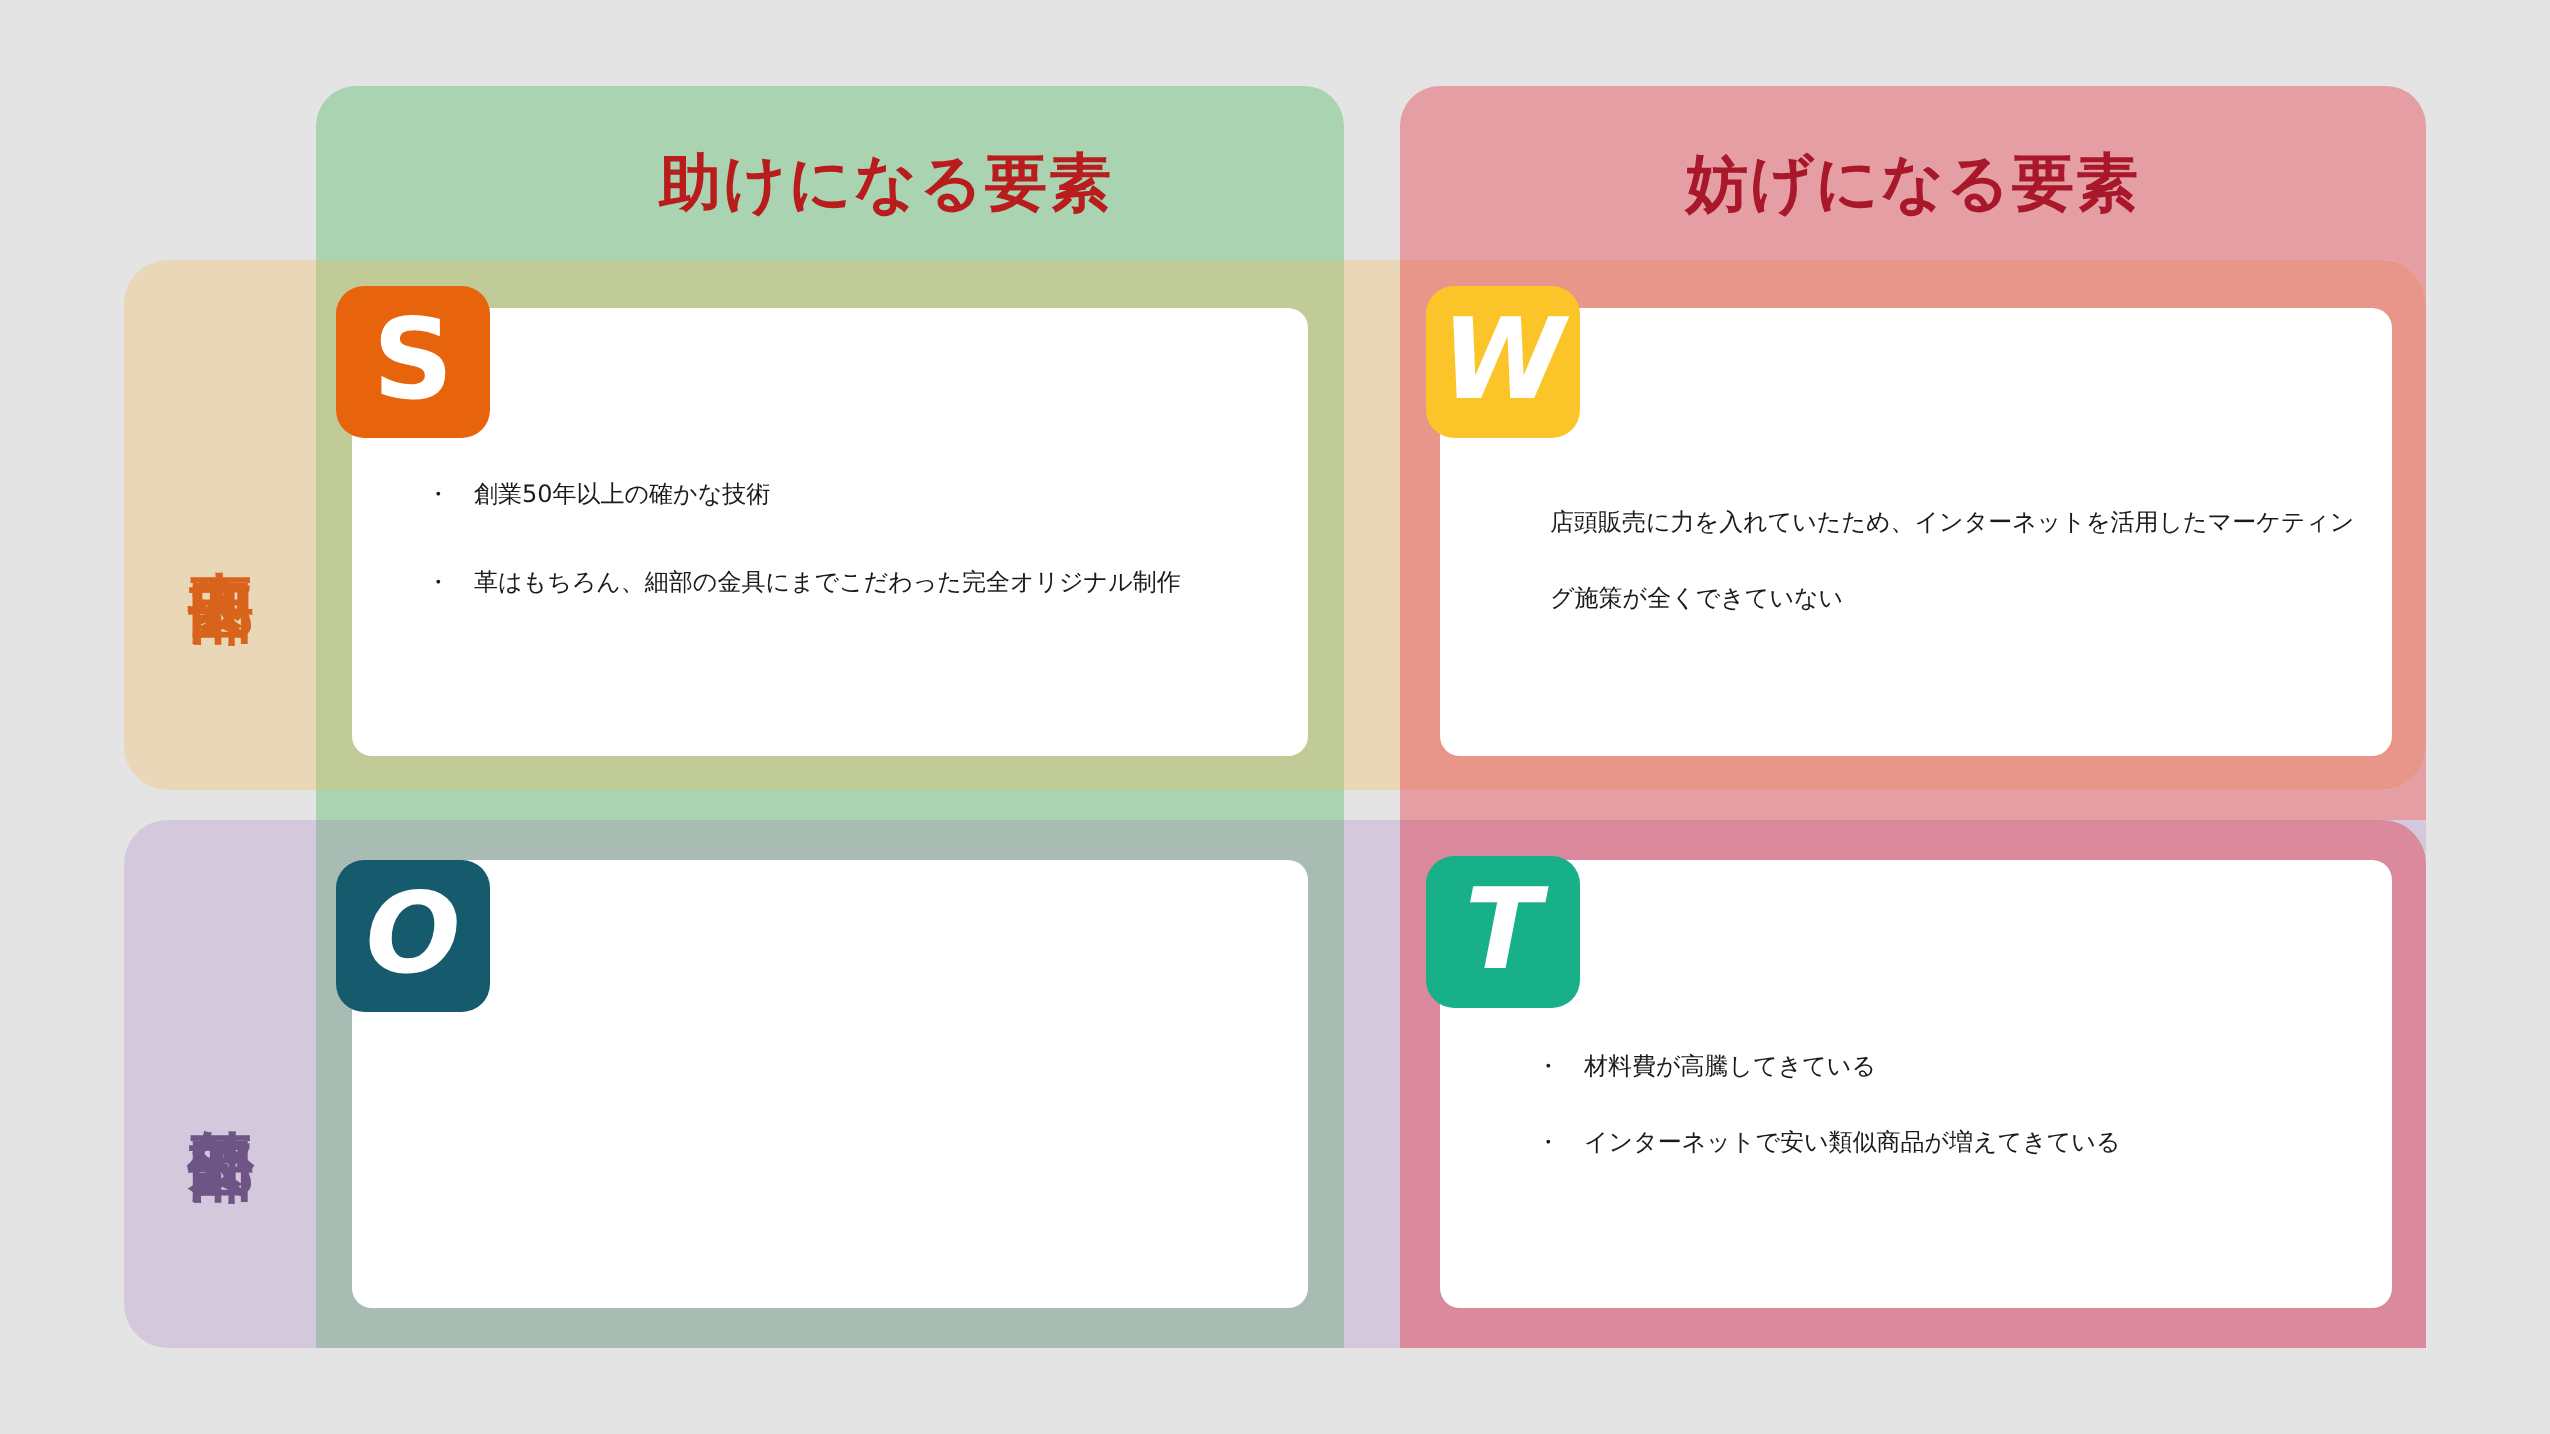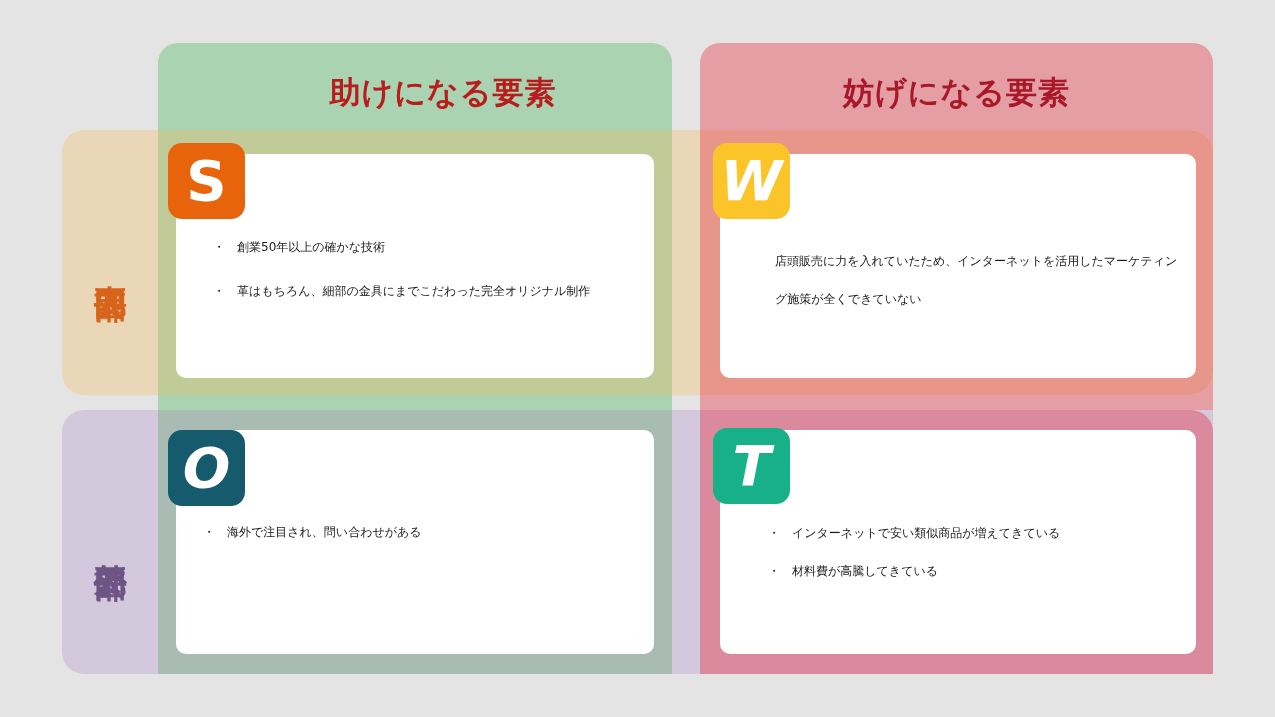--- a/index.html
+++ b/index.html
@@ -110,22 +110,21 @@
   <ul>
     <li>創業50年以上の確かな技術</li>
     <li>革はもちろん、細部の金具にまでこだわった完全オリジナル制作</li>
   </ul>
 </div>
 
 <div class="card-text txt-w">店頭販売に力を入れていたため、インターネットを活用したマーケティング施策が全くできていない</div>
 
 <div class="card-text txt-o">
   <ul>
-    <li>海外で注目され、問い合わせがある</li>
   </ul>
 </div>
 
 <div class="card-text txt-t">
   <ul>
+    <li>材料費が高騰してきている</li>
     <li>インターネットで安い類似商品が増えてきている</li>
-    <li>材料費が高騰してきている</li>
   </ul>
 </div>
 
 </body></html>

